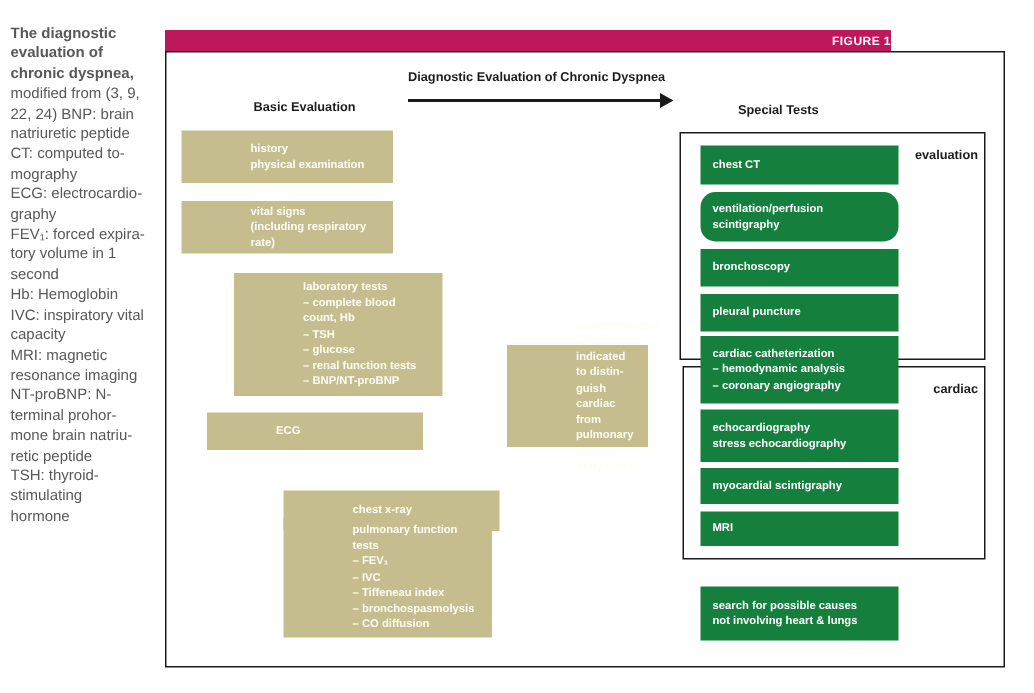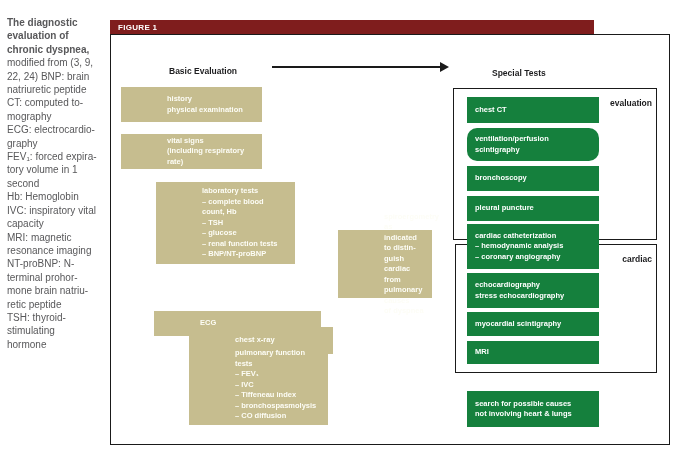--- a/index.html
+++ b/index.html
@@ -4,22 +4,22 @@
 <style>
   html,body{margin:0;padding:0;background:#fff;}
   body{width:689px;height:462px;position:relative;font-family:"Liberation Sans",sans-serif;overflow:hidden;}
 
   
   .caption{position:absolute;left:7px;top:16px;width:101px;color:#58585a;font-size:10px;line-height:13.4px;white-space:pre-line;}
   .caption .lead{font-weight:bold;}
 
   
   .figure{position:absolute;left:110px;top:20px;width:560px;height:425px;}
-  .fig-header{position:absolute;left:0;top:0;width:484px;height:14px;background:#7f1d1d;color:#fff;
-    font-size:8px;font-weight:bold;letter-spacing:.3px;display:flex;align-items:center;padding-left:8px;box-sizing:border-box;}
+  .fig-header{position:absolute;left:0;top:0;width:484px;height:14px;background:#be185d;color:#fff;
+    font-size:8px;font-weight:bold;letter-spacing:.3px;display:flex;align-items:center;padding-left:8px;box-sizing:border-box;justify-content:flex-end;}
   .fig-body{position:absolute;left:0;top:14px;width:560px;height:411px;border:1.5px solid #1a1a1a;background:#fff;box-sizing:border-box;}
 
   .blk{position:absolute;box-sizing:border-box;white-space:pre-line;font-weight:bold;color:#fdfdf6;
     font-size:7.5px;line-height:10.5px;display:flex;flex-direction:column;justify-content:center;padding:2px 8px;}
   .tan{background:#c6bd8f;padding-left:46px;}
   .blue{background:#15803d;color:#fff;z-index:2;}
 
   .lbl{position:absolute;color:#1d1d1f;font-weight:bold;font-size:8.5px;white-space:nowrap;}
 
   .title{left:162px;top:26px;}
@@ -32,21 +32,21 @@
   .grp-cardiac{left:345px;top:224px;width:202px;height:129px;}
 
   .lbl-basic{left:11px;top:46px;padding-left:48px;}
   .lbl-special{left:382px;top:48px;}
   .lbl-pulmonary{right:18px;top:78px;z-index:3;}
   .lbl-cardiac{right:18px;top:234px;z-index:3;}
 
   .b1{left:11px;top:67px;width:141px;height:35px;}
   .b2{left:11px;top:114px;width:141px;height:35px;}
   .b3{left:46px;top:162px;width:139px;height:82px;}
-  .b4{left:44px;top:255px;width:167px;height:25px;margin-top:36px;}
+  .b4{left:28px;top:255px;width:144px;height:25px;}
   .b5{left:79px;top:288px;width:144px;height:27px;margin-top:19px;}
   .b6{left:79px;top:325px;width:139px;height:80px;}
   .b7{left:228px;top:210px;width:94px;height:68px;}
 
   .s{left:357px;width:132px;}
   .s1{top:77px;height:26px;}
   .s2{top:108px;height:33px;border-radius:10px;}
   .s3{top:146px;height:25px;}
   .s4{top:176px;height:25px;}
   .s5{top:204px;height:45px;}
@@ -82,20 +82,21 @@
 TSH: thyroid-
 stimulating
 hormone</div></div>
 
 <div class="figure">
   <div class="fig-header">
       <span>FIGURE 1</span>
     </div>
   <div class="fig-body"></div>
 
+  <div class="lbl title">Diagnostic Evaluation of Chronic Dyspnea</div>
   <div class="arrow-line"></div>
   <div class="arrow-head"></div>
 
   <div class="lbl lbl-basic">Basic Evaluation</div>
   <div class="lbl lbl-special">Special Tests</div>
 
   <div class="blk tan b1">history
 physical examination</div>
   <div class="blk tan b2">vital signs
 (including respiratory rate)</div>

